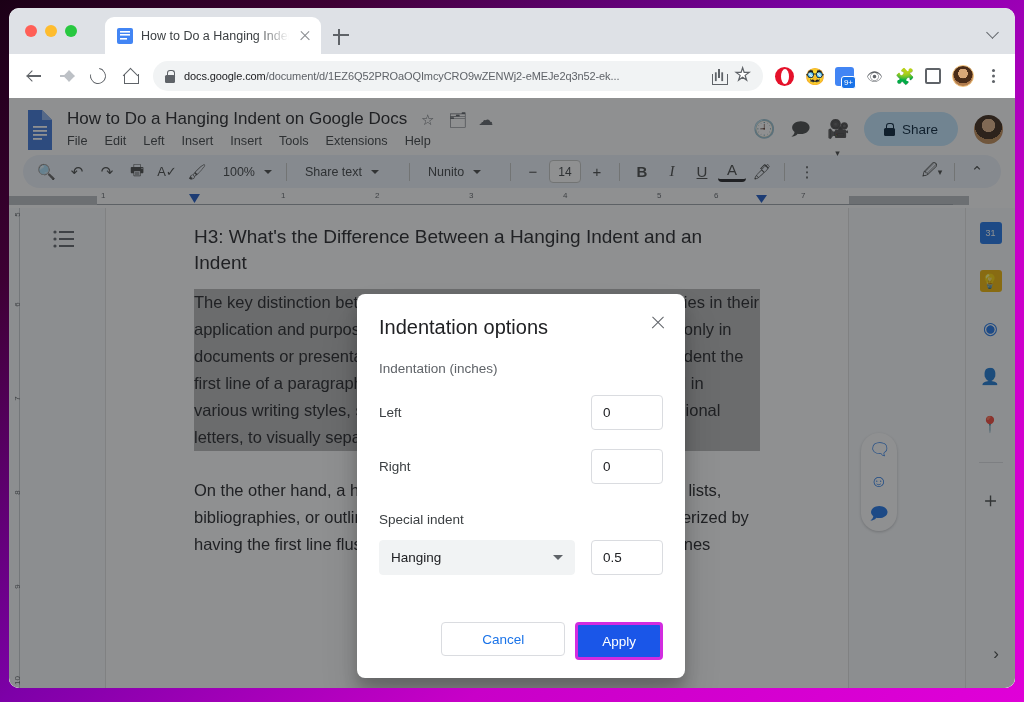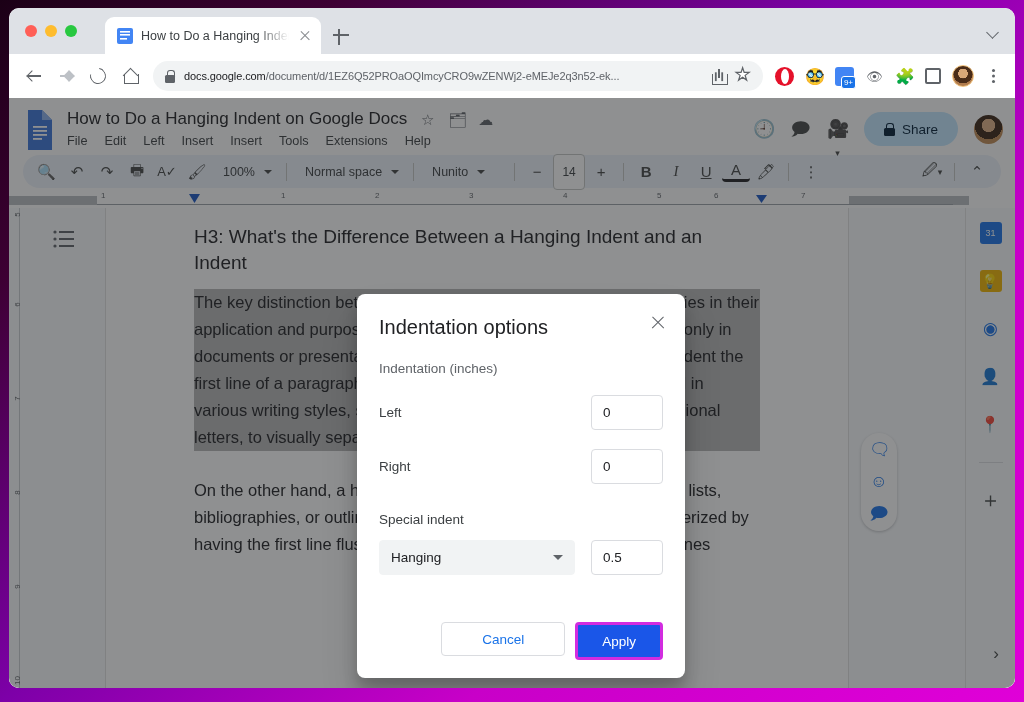--- a/index.html
+++ b/index.html
@@ -138,21 +138,21 @@
   .tb{ width:28px;height:28px; display:flex;align-items:center;justify-content:center;
        font-size:15px; color:#444746; border-radius:4px; }
   .tb.small{font-size:13px;}
   .tb-sep{width:1px;height:18px;background:#c4c7c5;margin:0 6px;}
   .tb-txt{ font-size:12.5px; color:#3c4043; padding:0 4px; white-space:nowrap;}
   .caret{ width:0;height:0;border-left:4px solid transparent;border-right:4px solid transparent;
           border-top:4px solid #444746; margin-left:5px;}
   .zoomsel{display:flex;align-items:center;padding:0 6px;}
   .stylesel{display:flex;align-items:center;padding:0 6px;min-width:106px;}
   .fontsel{display:flex;align-items:center;padding:0 6px;min-width:84px;}
-  .fsbox{ width:32px;height:36px;border:1px solid #c4c7c5;border-radius:4px;
+  .fsbox{ width:32px;height:23px;border:1px solid #c4c7c5;border-radius:4px;
      display:flex;align-items:center;justify-content:center;font-size:12px;color:#3c4043;background:#fff;}
   .tb-spacer{flex:1;}
 
   
   .ruler{ position:relative; height:16px; margin:4px 0 0 0; background:#fff; }
   .ruler-line{position:absolute;left:88px;right:62px;top:12px;height:1px;background:#9aa0a6;}
   .ruler-seg{position:absolute;top:4px;height:9px;background:#b8bcc0;}
 
   
   .doc-area{ position:absolute; left:0; right:0; top:110px; bottom:0; background:#f9fbfd; overflow:hidden;}
@@ -308,21 +308,21 @@
         <div class="tb">↷</div>
         <div class="tb">🖶</div>
         <div class="tb small">A✓</div>
         <div class="tb">🖌</div>
         <div class="zoomsel">
           <span class="tb-txt">100%</span>
           <span class="caret"></span>
         </div>
         <div class="tb-sep"></div>
         <div class="stylesel">
-          <span class="tb-txt">Normal space</span>
+          <span class="tb-txt">Share text</span>
           <span class="caret"></span>
         </div>
         <div class="tb-sep"></div>
         <div class="fontsel">
           <span class="tb-txt">Nunito</span>
           <span class="caret"></span>
         </div>
         <div class="tb-sep"></div>
         <div class="tb">−</div>
         <div class="fsbox">14</div>

